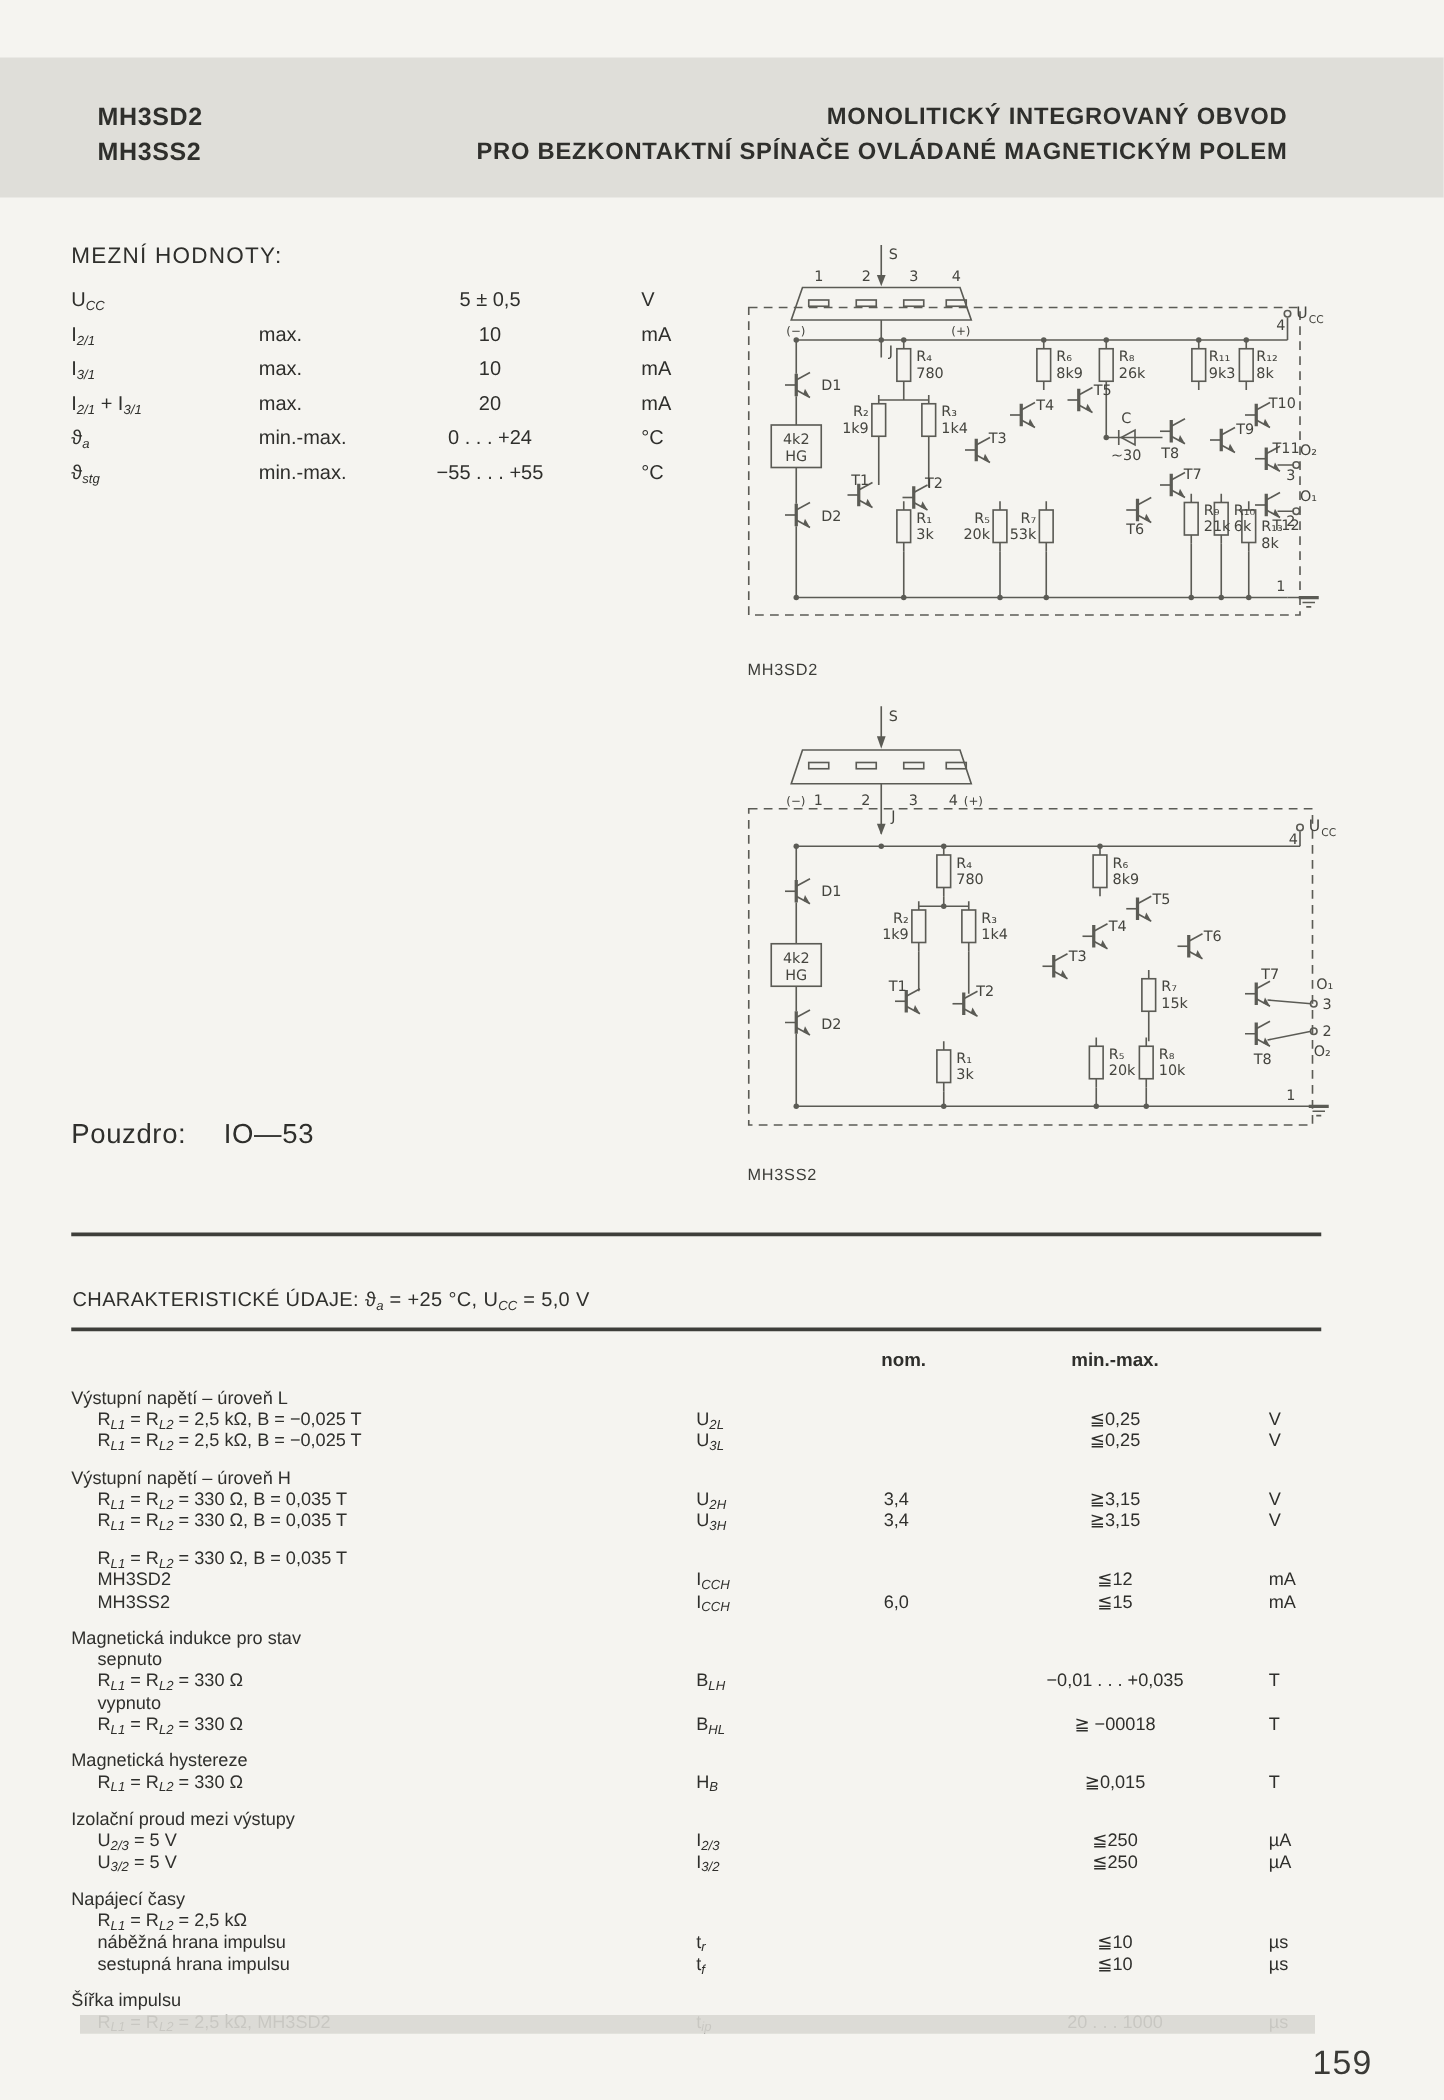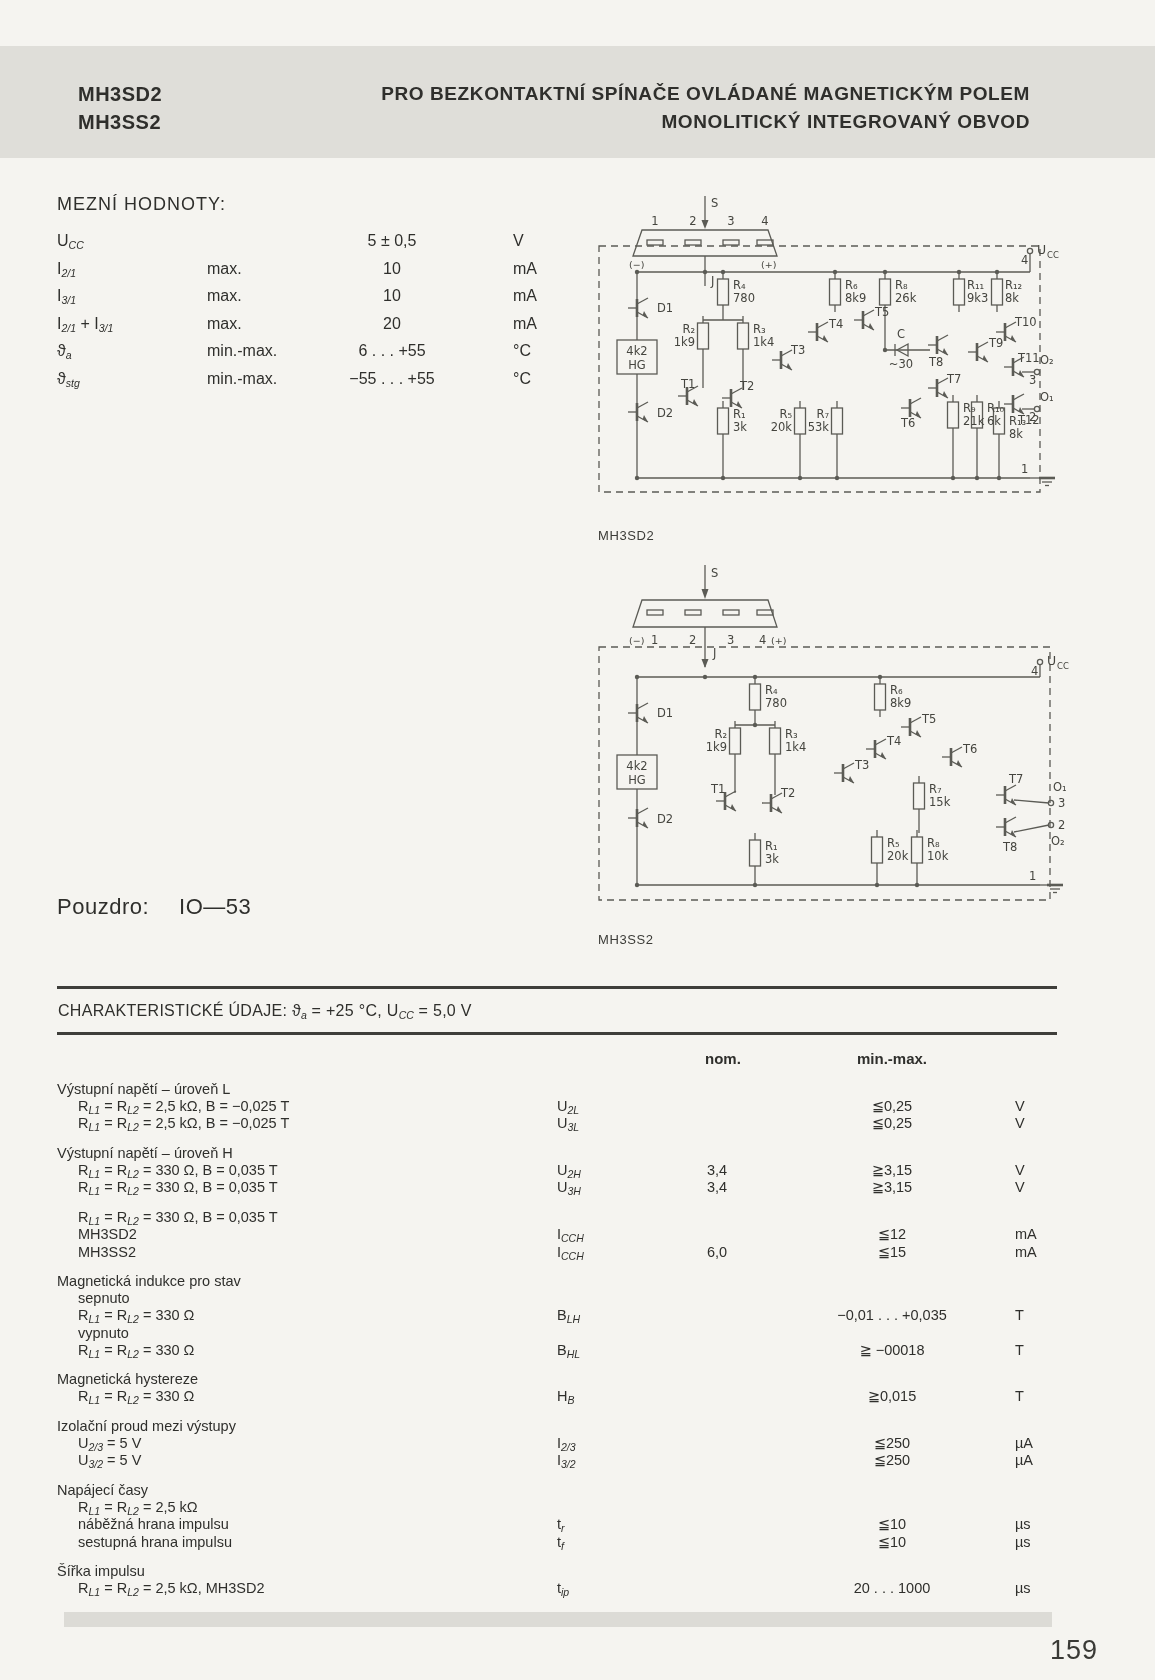--- a/index.html
+++ b/index.html
@@ -28,21 +28,21 @@
   .sch text { font-family:"DejaVu Sans",sans-serif; }
   .sch-cap { position:absolute; font-size:13px; letter-spacing:.6px; color:#3c3c38; }
   .cap-sd2 { left:598px; top:528px; }
   .cap-ss2 { left:598px; top:932px; }
 
   .pouzdro { position:absolute; left:57px; top:894px; font-size:22px; letter-spacing:.5px; }
   .pouzdro .pval { margin-left:30px; }
 
   .chars { position:absolute; left:57px; top:986px; width:1000px; }
   .rule { height:3px; background:#3e3e3a; }
-  .chars-heading { padding:13px 0 11px 1px; font-size:16px; letter-spacing:.3px; }
+  .chars-heading { padding:13px 0 11px 1px; font-size:16px; letter-spacing:.3px;margin-top:30px; }
   .colheads { display:grid; grid-template-columns:500px 140px 100px 190px 1fr; font-weight:bold; font-size:15px; padding:15px 0 2px 0; }
   .colheads .nomh { padding-left:8px; }
   .colheads .mmh { text-align:center; }
   .cgroup { margin-top:12px; }
   .ctitle { line-height:17px; font-size:14.5px; }
   .cpre { padding-left:21px; line-height:17px; font-size:14.5px; }
   .crow { display:grid; grid-template-columns:500px 140px 100px 190px 1fr; line-height:17px; font-size:14.5px; }
   .crow .cond { padding-left:21px; }
   .crow .nom { padding-left:10px; }
   .crow .mm { text-align:center; }
@@ -54,22 +54,22 @@
 <body>
 
 <div class="band header-band"></div>
 
 <div class="part-numbers">
   <div>MH3SD2</div>
   <div>MH3SS2</div>
 </div>
 
 <div class="doc-title">
+  <div>MONOLITICKÝ INTEGROVANÝ OBVOD</div>
   <div>PRO BEZKONTAKTNÍ SPÍNAČE OVLÁDANÉ MAGNETICKÝM POLEM</div>
-  <div>MONOLITICKÝ INTEGROVANÝ OBVOD</div>
 </div>
 
 <div class="limits">
   <div class="limits-heading">MEZNÍ HODNOTY:</div>
   <div class="lrow">
     <div>U<sub>CC</sub></div>
     <div></div>
     <div class="lval">5 ± 0,5</div>
     <div class="lunit">V</div>
   </div>
@@ -87,21 +87,21 @@
   </div>
   <div class="lrow">
     <div>I<sub>2/1</sub> + I<sub>3/1</sub></div>
     <div>max.</div>
     <div class="lval">20</div>
     <div class="lunit">mA</div>
   </div>
   <div class="lrow">
     <div>ϑ<sub>a</sub></div>
     <div>min.-max.</div>
-    <div class="lval">6 . . . +55</div>
+    <div class="lval">0 . . . +24</div>
     <div class="lunit">°C</div>
   </div>
   <div class="lrow">
     <div>ϑ<sub>stg</sub></div>
     <div>min.-max.</div>
     <div class="lval">−55 . . . +55</div>
     <div class="lunit">°C</div>
   </div>
 </div>
 

